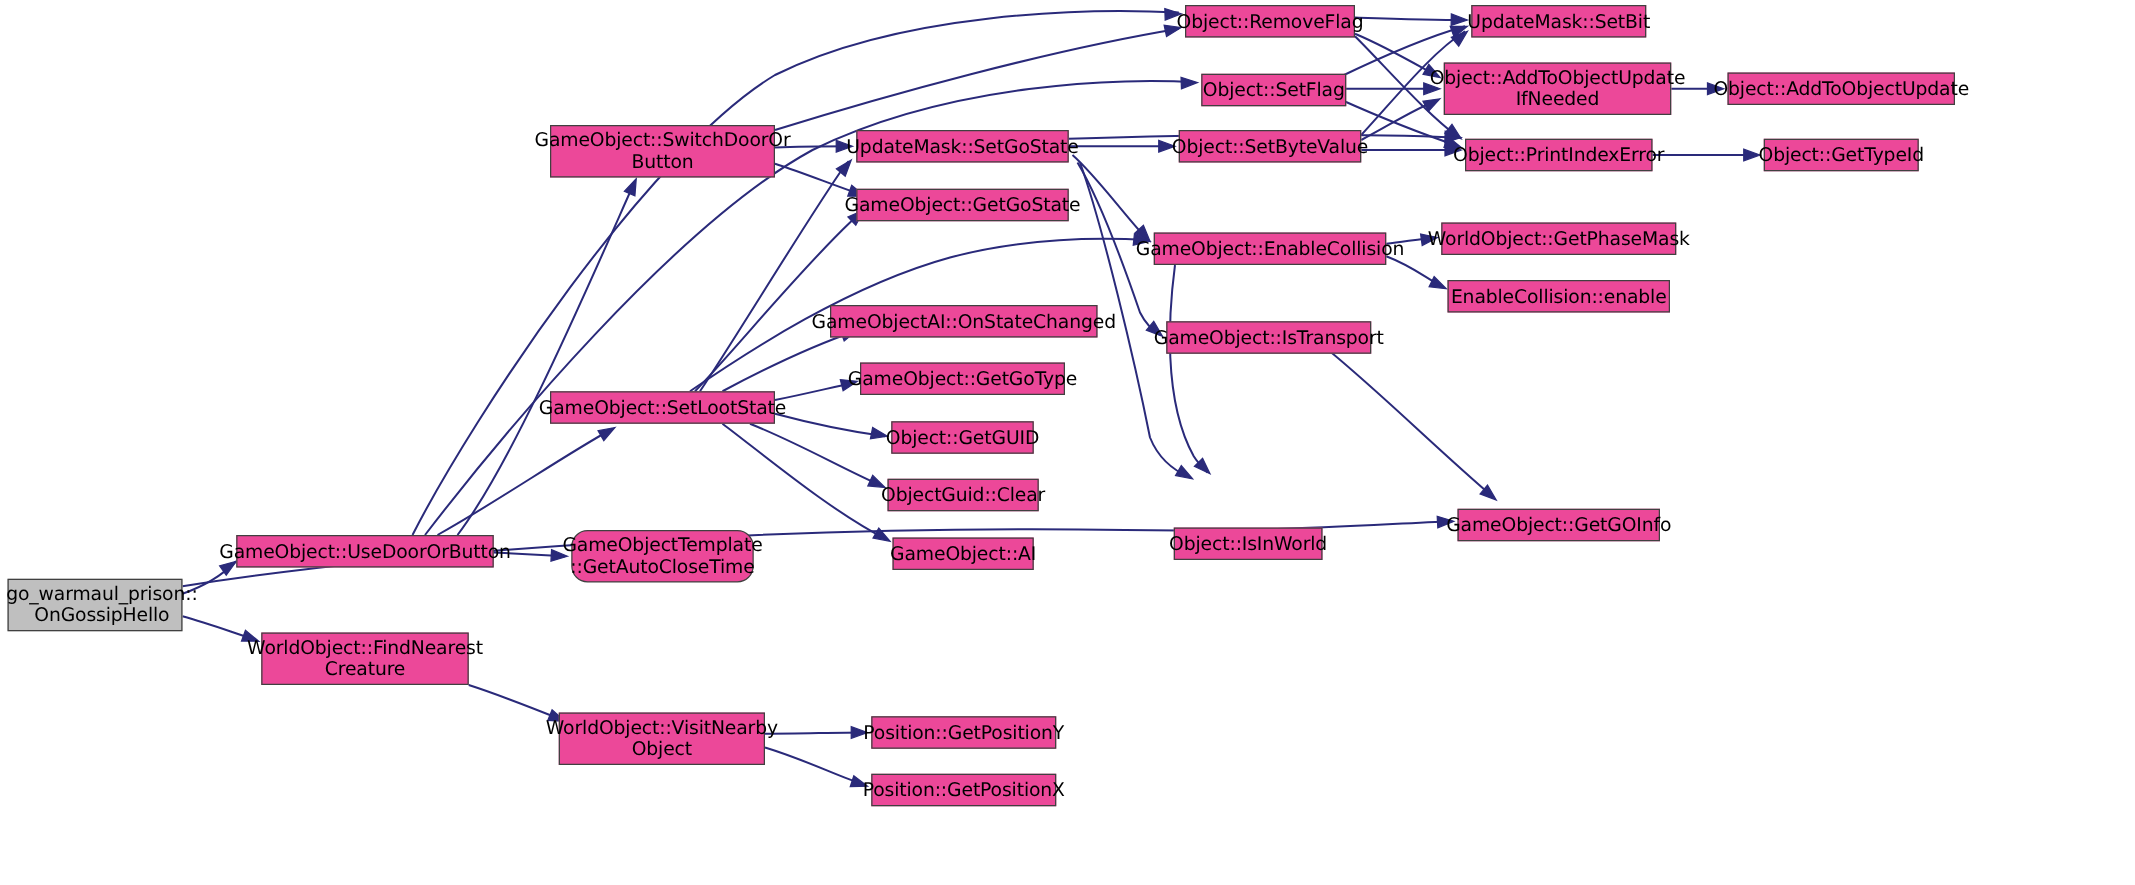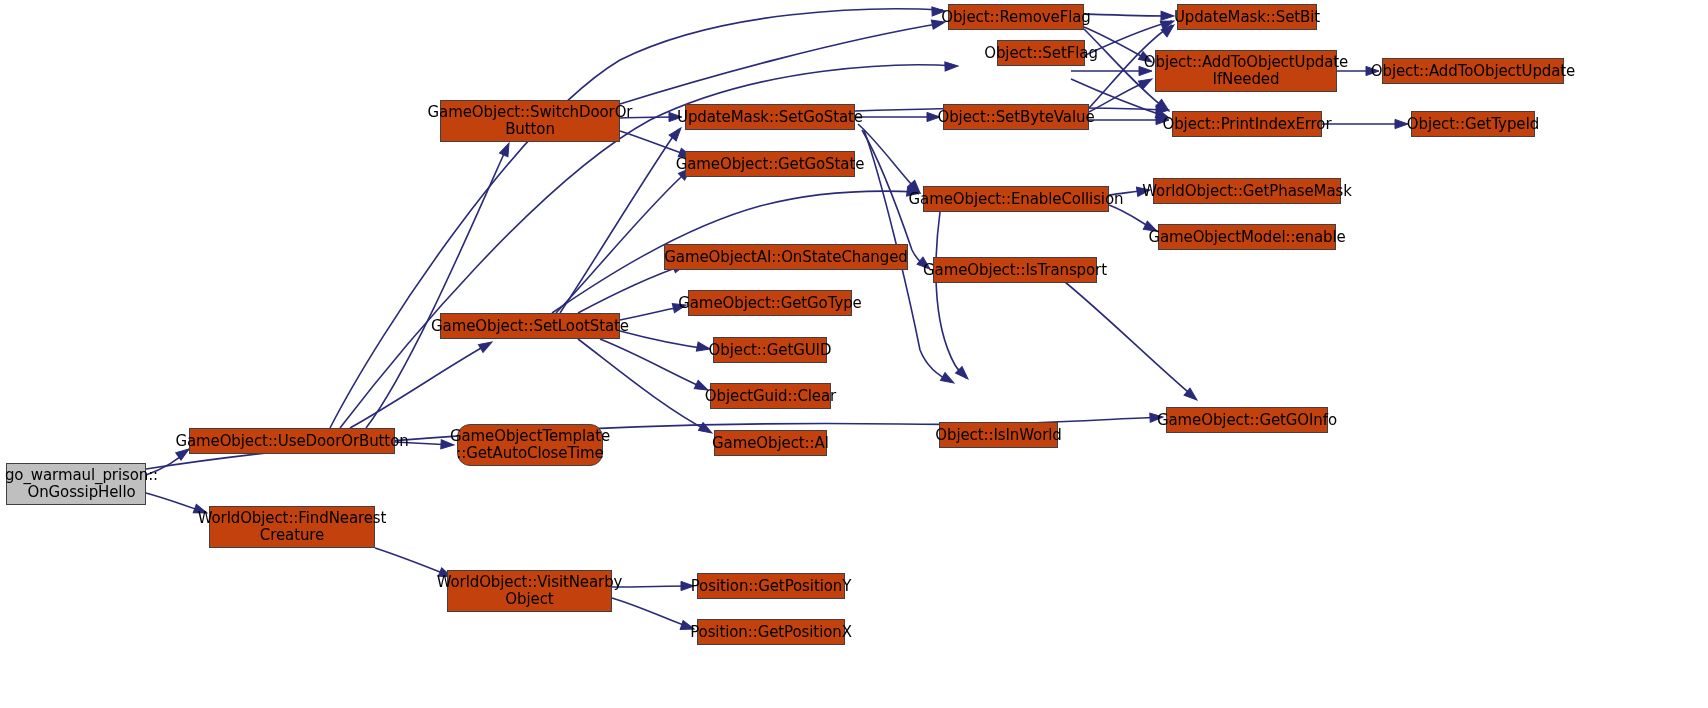--- a/index.html
+++ b/index.html
@@ -28,21 +28,21 @@
     stroke-width: 1.6px;
   }
   .edge-head {
     fill: #2a2a7a;
     stroke: #2a2a7a;
     stroke-width: 1px;
   }
   .gnode {
     position: absolute;
     box-sizing: border-box;
-    background: #c2410c;
+    background: #ec4899;
     border: 1.2px solid #404040;
     display: flex;
     align-items: center;
     justify-content: center;
     text-align: center;
     color: #000000;
     font-size: 15px;
     line-height: 17px;
     letter-spacing: -0.1px;
     white-space: pre-line;
@@ -155,36 +155,36 @@
 Creature</span></div>
       <div class="gnode" style="left: 440px; top: 100px; width: 180px; height: 42px;"><span>GameObject::SwitchDoorOr
 Button</span></div>
       <div class="gnode" style="left: 440px; top: 313px; width: 180px; height: 26px;"><span>GameObject::SetLootState</span></div>
       <div class="gnode" style="left: 457px; top: 424px; width: 146px; height: 42px; border-radius: 13px;"><span>GameObjectTemplate
 ::GetAutoCloseTime</span></div>
       <div class="gnode" style="left: 447px; top: 570px; width: 165px; height: 42px;"><span>WorldObject::VisitNearby
 Object</span></div>
       <div class="gnode" style="left: 685px; top: 104px; width: 170px; height: 26px;"><span>UpdateMask::SetGoState</span></div>
       <div class="gnode" style="left: 685px; top: 151px; width: 170px; height: 26px;"><span>GameObject::GetGoState</span></div>
-      <div class="gnode" style="left: 664px; top: 244px; width: 244px; height: 26px;"><span>GameObjectAI::OnStateChanged</span></div>
+      <div class="gnode" style="left: 664px; top: 244px; width: 214px; height: 26px;"><span>GameObjectAI::OnStateChanged</span></div>
       <div class="gnode" style="left: 688px; top: 290px; width: 164px; height: 26px;"><span>GameObject::GetGoType</span></div>
       <div class="gnode" style="left: 713px; top: 337px; width: 114px; height: 26px;"><span>Object::GetGUID</span></div>
       <div class="gnode" style="left: 710px; top: 383px; width: 121px; height: 26px;"><span>ObjectGuid::Clear</span></div>
       <div class="gnode" style="left: 714px; top: 430px; width: 113px; height: 26px;"><span>GameObject::AI</span></div>
       <div class="gnode" style="left: 697px; top: 573px; width: 148px; height: 26px;"><span>Position::GetPositionY</span></div>
       <div class="gnode" style="left: 697px; top: 619px; width: 148px; height: 26px;"><span>Position::GetPositionX</span></div>
       <div class="gnode" style="left: 948px; top: 4px; width: 136px; height: 26px;"><span>Object::RemoveFlag</span></div>
-      <div class="gnode" style="left: 961px; top: 40px; width: 88px; height: 26px; margin-left: 36px;"><span>Object::SetFlag</span></div>
+      <div class="gnode" style="left: 961px; top: 59px; width: 116px; height: 26px;"><span>Object::SetFlag</span></div>
       <div class="gnode" style="left: 943px; top: 104px; width: 146px; height: 26px;"><span>Object::SetByteValue</span></div>
       <div class="gnode" style="left: 923px; top: 186px; width: 186px; height: 26px;"><span>GameObject::EnableCollision</span></div>
       <div class="gnode" style="left: 933px; top: 257px; width: 164px; height: 26px;"><span>GameObject::IsTransport</span></div>
       <div class="gnode" style="left: 939px; top: 375px; width: 119px; height: 26px; margin-top: 47px;"><span>Object::IsInWorld</span></div>
       <div class="gnode" style="left: 1177px; top: 4px; width: 140px; height: 26px;"><span>UpdateMask::SetBit</span></div>
       <div class="gnode" style="left: 1155px; top: 50px; width: 182px; height: 42px;"><span>Object::AddToObjectUpdate
 IfNeeded</span></div>
       <div class="gnode" style="left: 1172px; top: 111px; width: 150px; height: 26px;"><span>Object::PrintIndexError</span></div>
       <div class="gnode" style="left: 1153px; top: 178px; width: 188px; height: 26px;"><span>WorldObject::GetPhaseMask</span></div>
-      <div class="gnode" style="left: 1158px; top: 224px; width: 178px; height: 26px;"><span>GameObjectModel::enable</span></div>
+      <div class="gnode" style="left: 1158px; top: 224px; width: 178px; height: 26px;"><span>EnableCollision::enable</span></div>
       <div class="gnode" style="left: 1166px; top: 407px; width: 162px; height: 26px;"><span>GameObject::GetGOInfo</span></div>
       <div class="gnode" style="left: 1382px; top: 58px; width: 182px; height: 26px;"><span>Object::AddToObjectUpdate</span></div>
       <div class="gnode" style="left: 1411px; top: 111px; width: 124px; height: 26px;"><span>Object::GetTypeId</span></div>
     </div>
 </div>
 
 </body></html>

